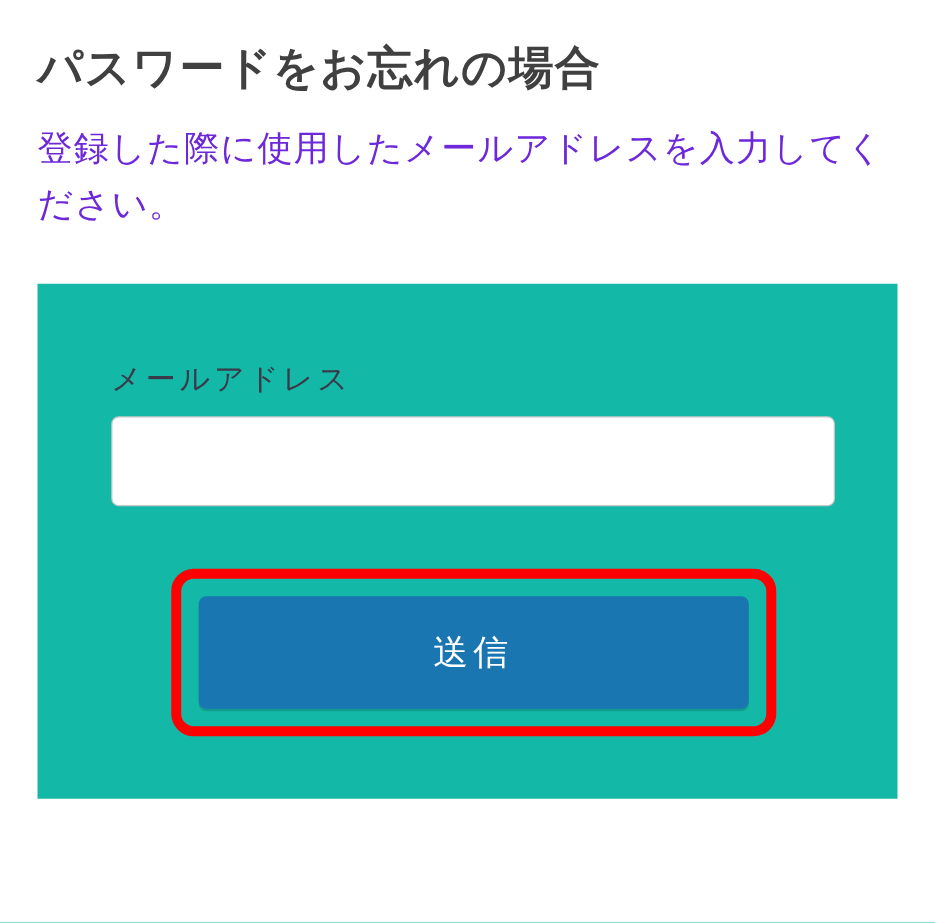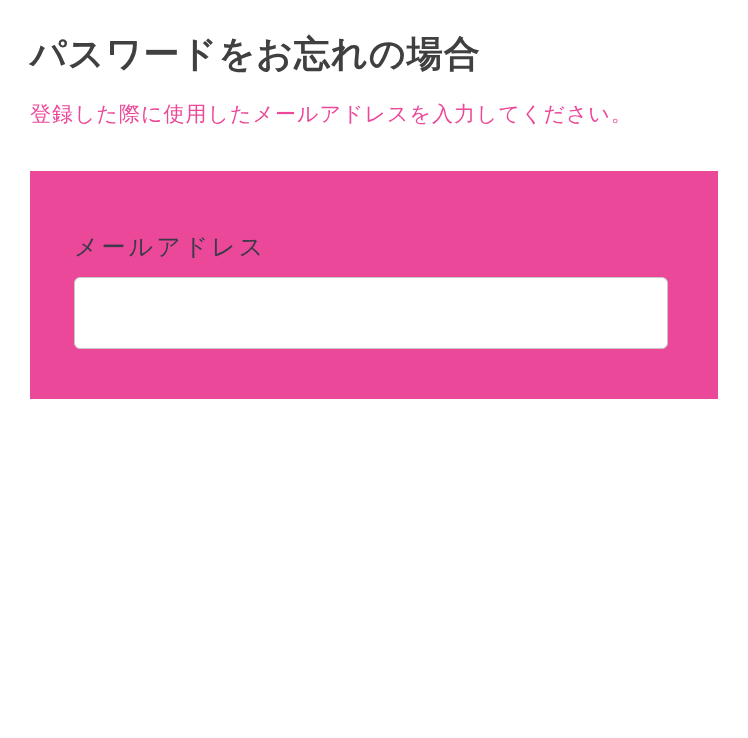--- a/index.html
+++ b/index.html
@@ -15,29 +15,29 @@
       padding: 30px;
     }
     .page-title {
       font-size: 36px;
       font-weight: 700;
       color: #404040;
       margin-bottom: 18px;
       letter-spacing: 1px;
     }
     .page-description {
-      font-size: 21px;
-      color: #ec4899;
+      font-size: 28px;
+      color: #6d28d9;
       line-height: 1.6;
       margin-bottom: 40px;
       letter-spacing: 1px;
     }
     .form-panel {
-      background: #ec4899;
-      padding: 60px 50px 50px 44px;
+      background: #14b8a6;
+      padding: 60px 50px 50px 59px;
     }
     .field-label {
       display: block;
       font-size: 24px;
       color: #3a3a4a;
       margin-bottom: 14px;
       letter-spacing: 3px;
     }
     .email-input {
       width: 100%;
@@ -76,13 +76,18 @@
   </style>
 </head>
 <body>
 
 <h1 class="page-title">パスワードをお忘れの場合</h1>
 <p class="page-description">登録した際に使用したメールアドレスを入力してください。</p>
 
 <div class="form-panel">
   <label class="field-label">メールアドレス</label>
   <input type="text" class="email-input" value="" style="">
+  <div class="submit-wrapper">
+    <div class="highlight-frame">
+      <button class="submit-button">送信</button>
+    </div>
+  </div>
 </div>
 
 </body></html>

